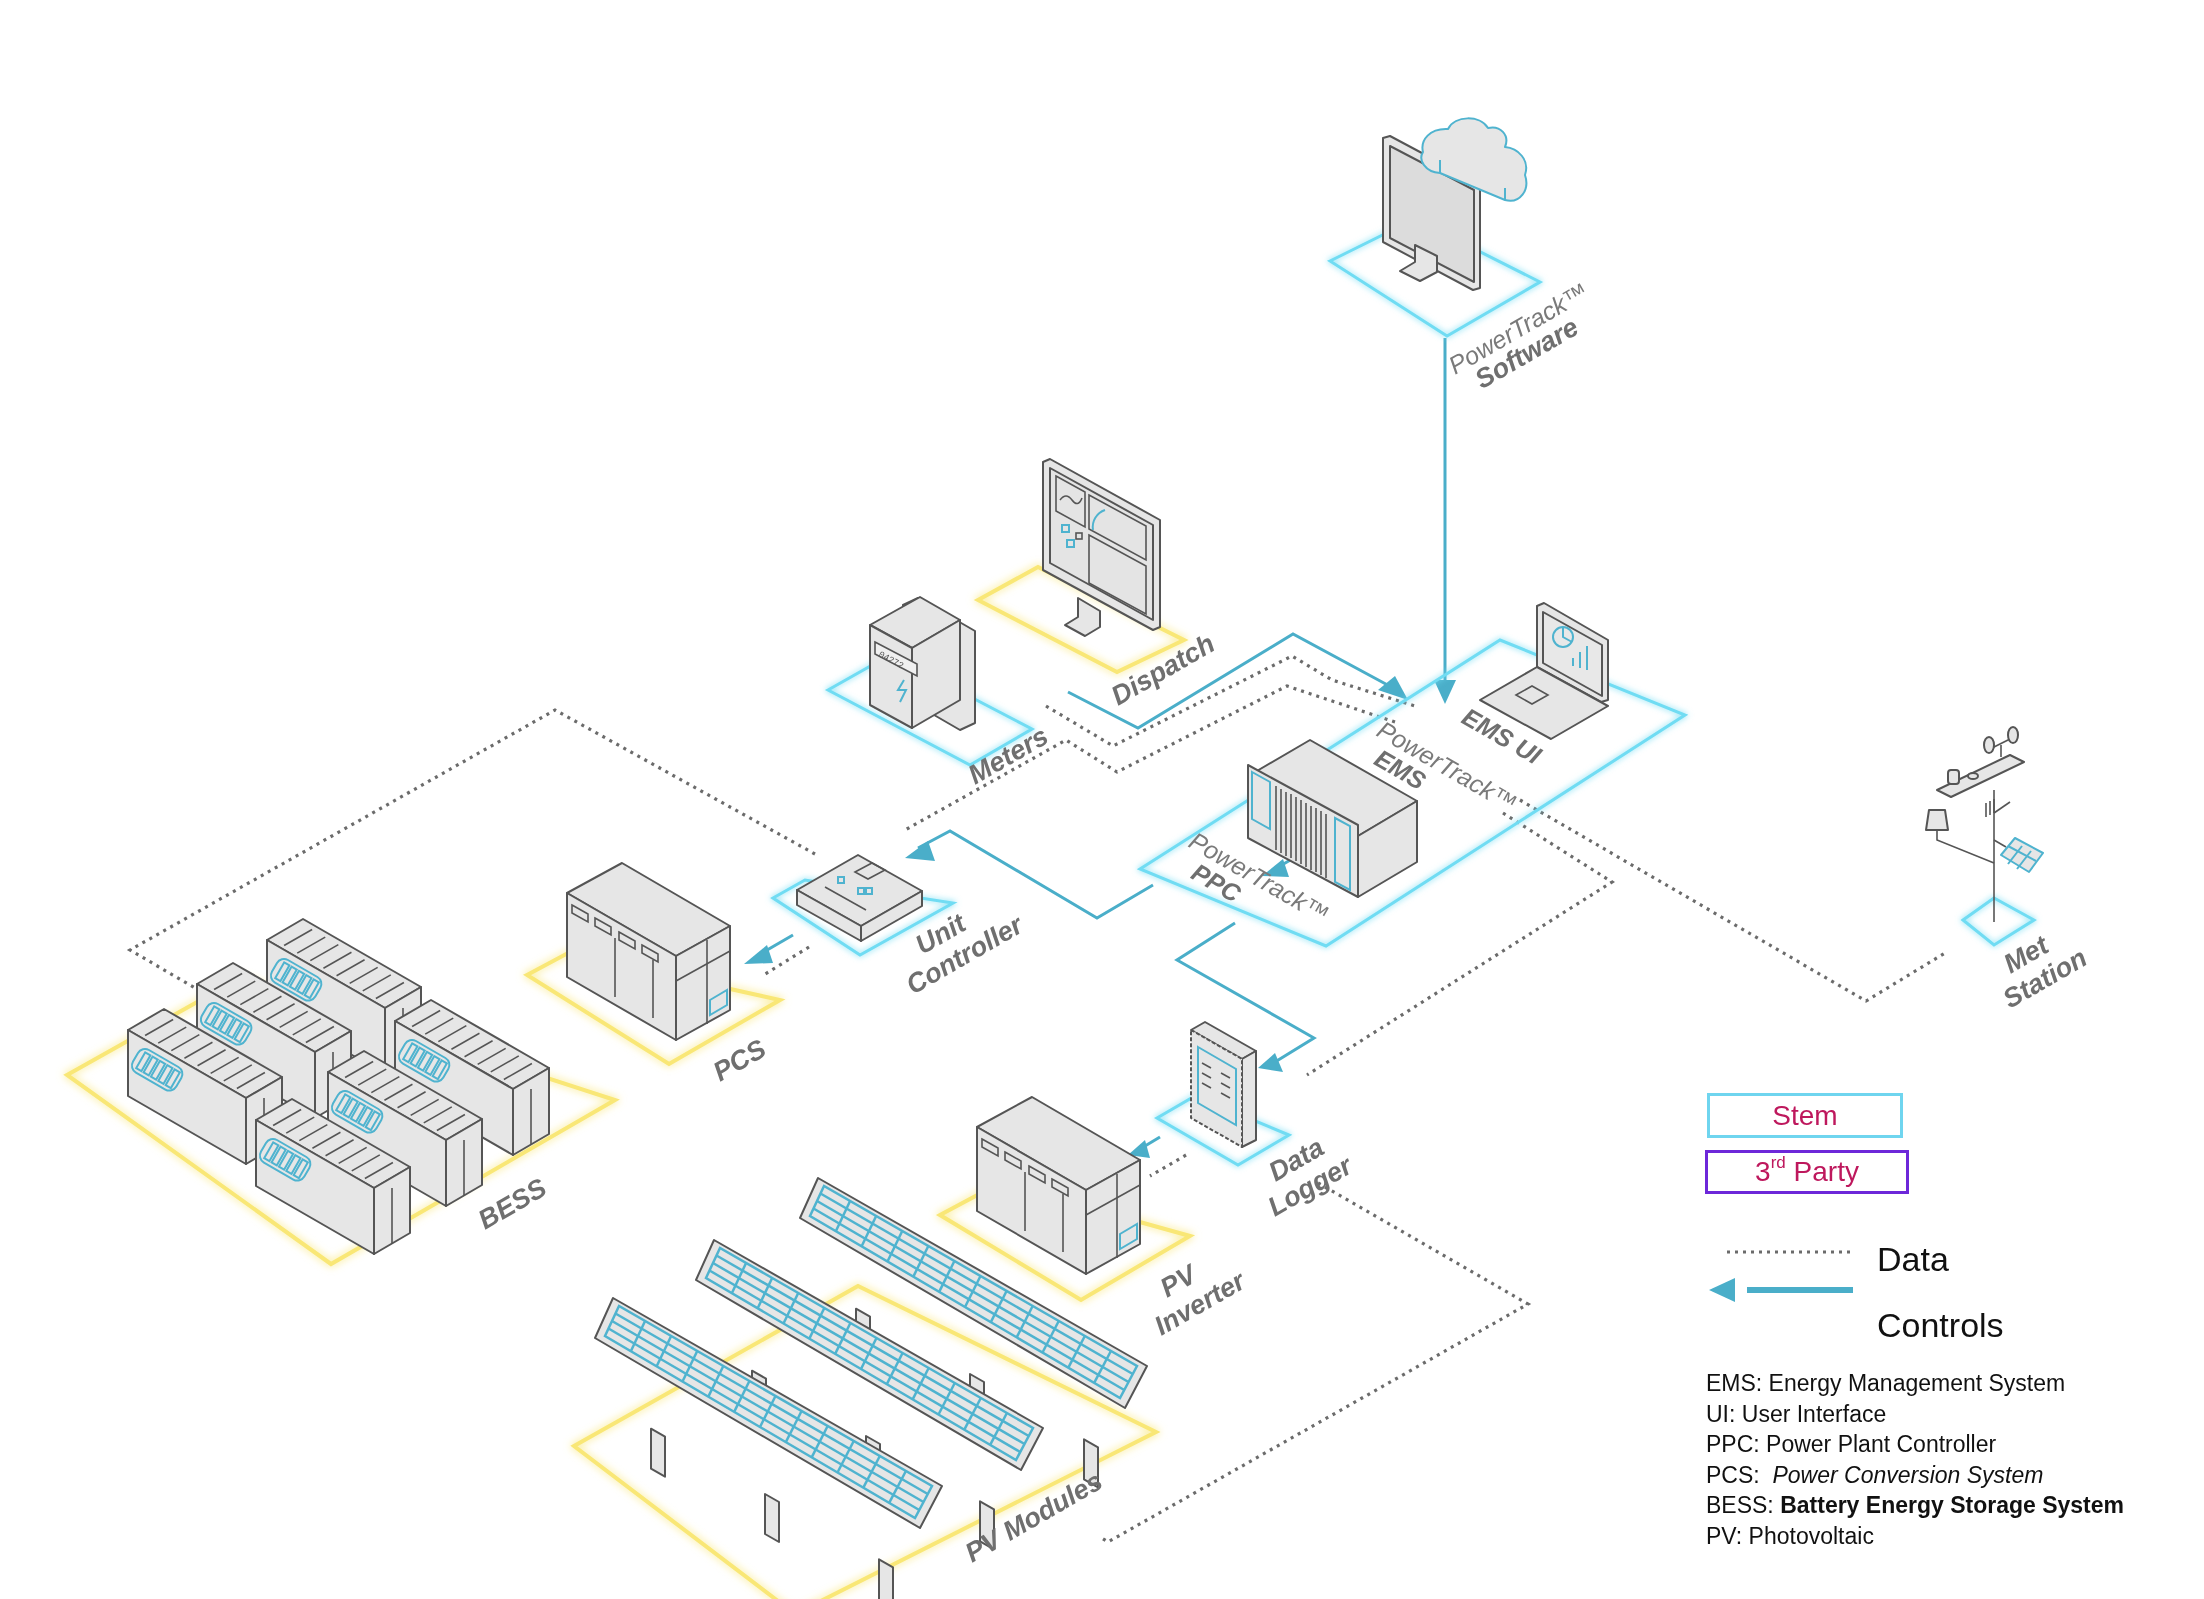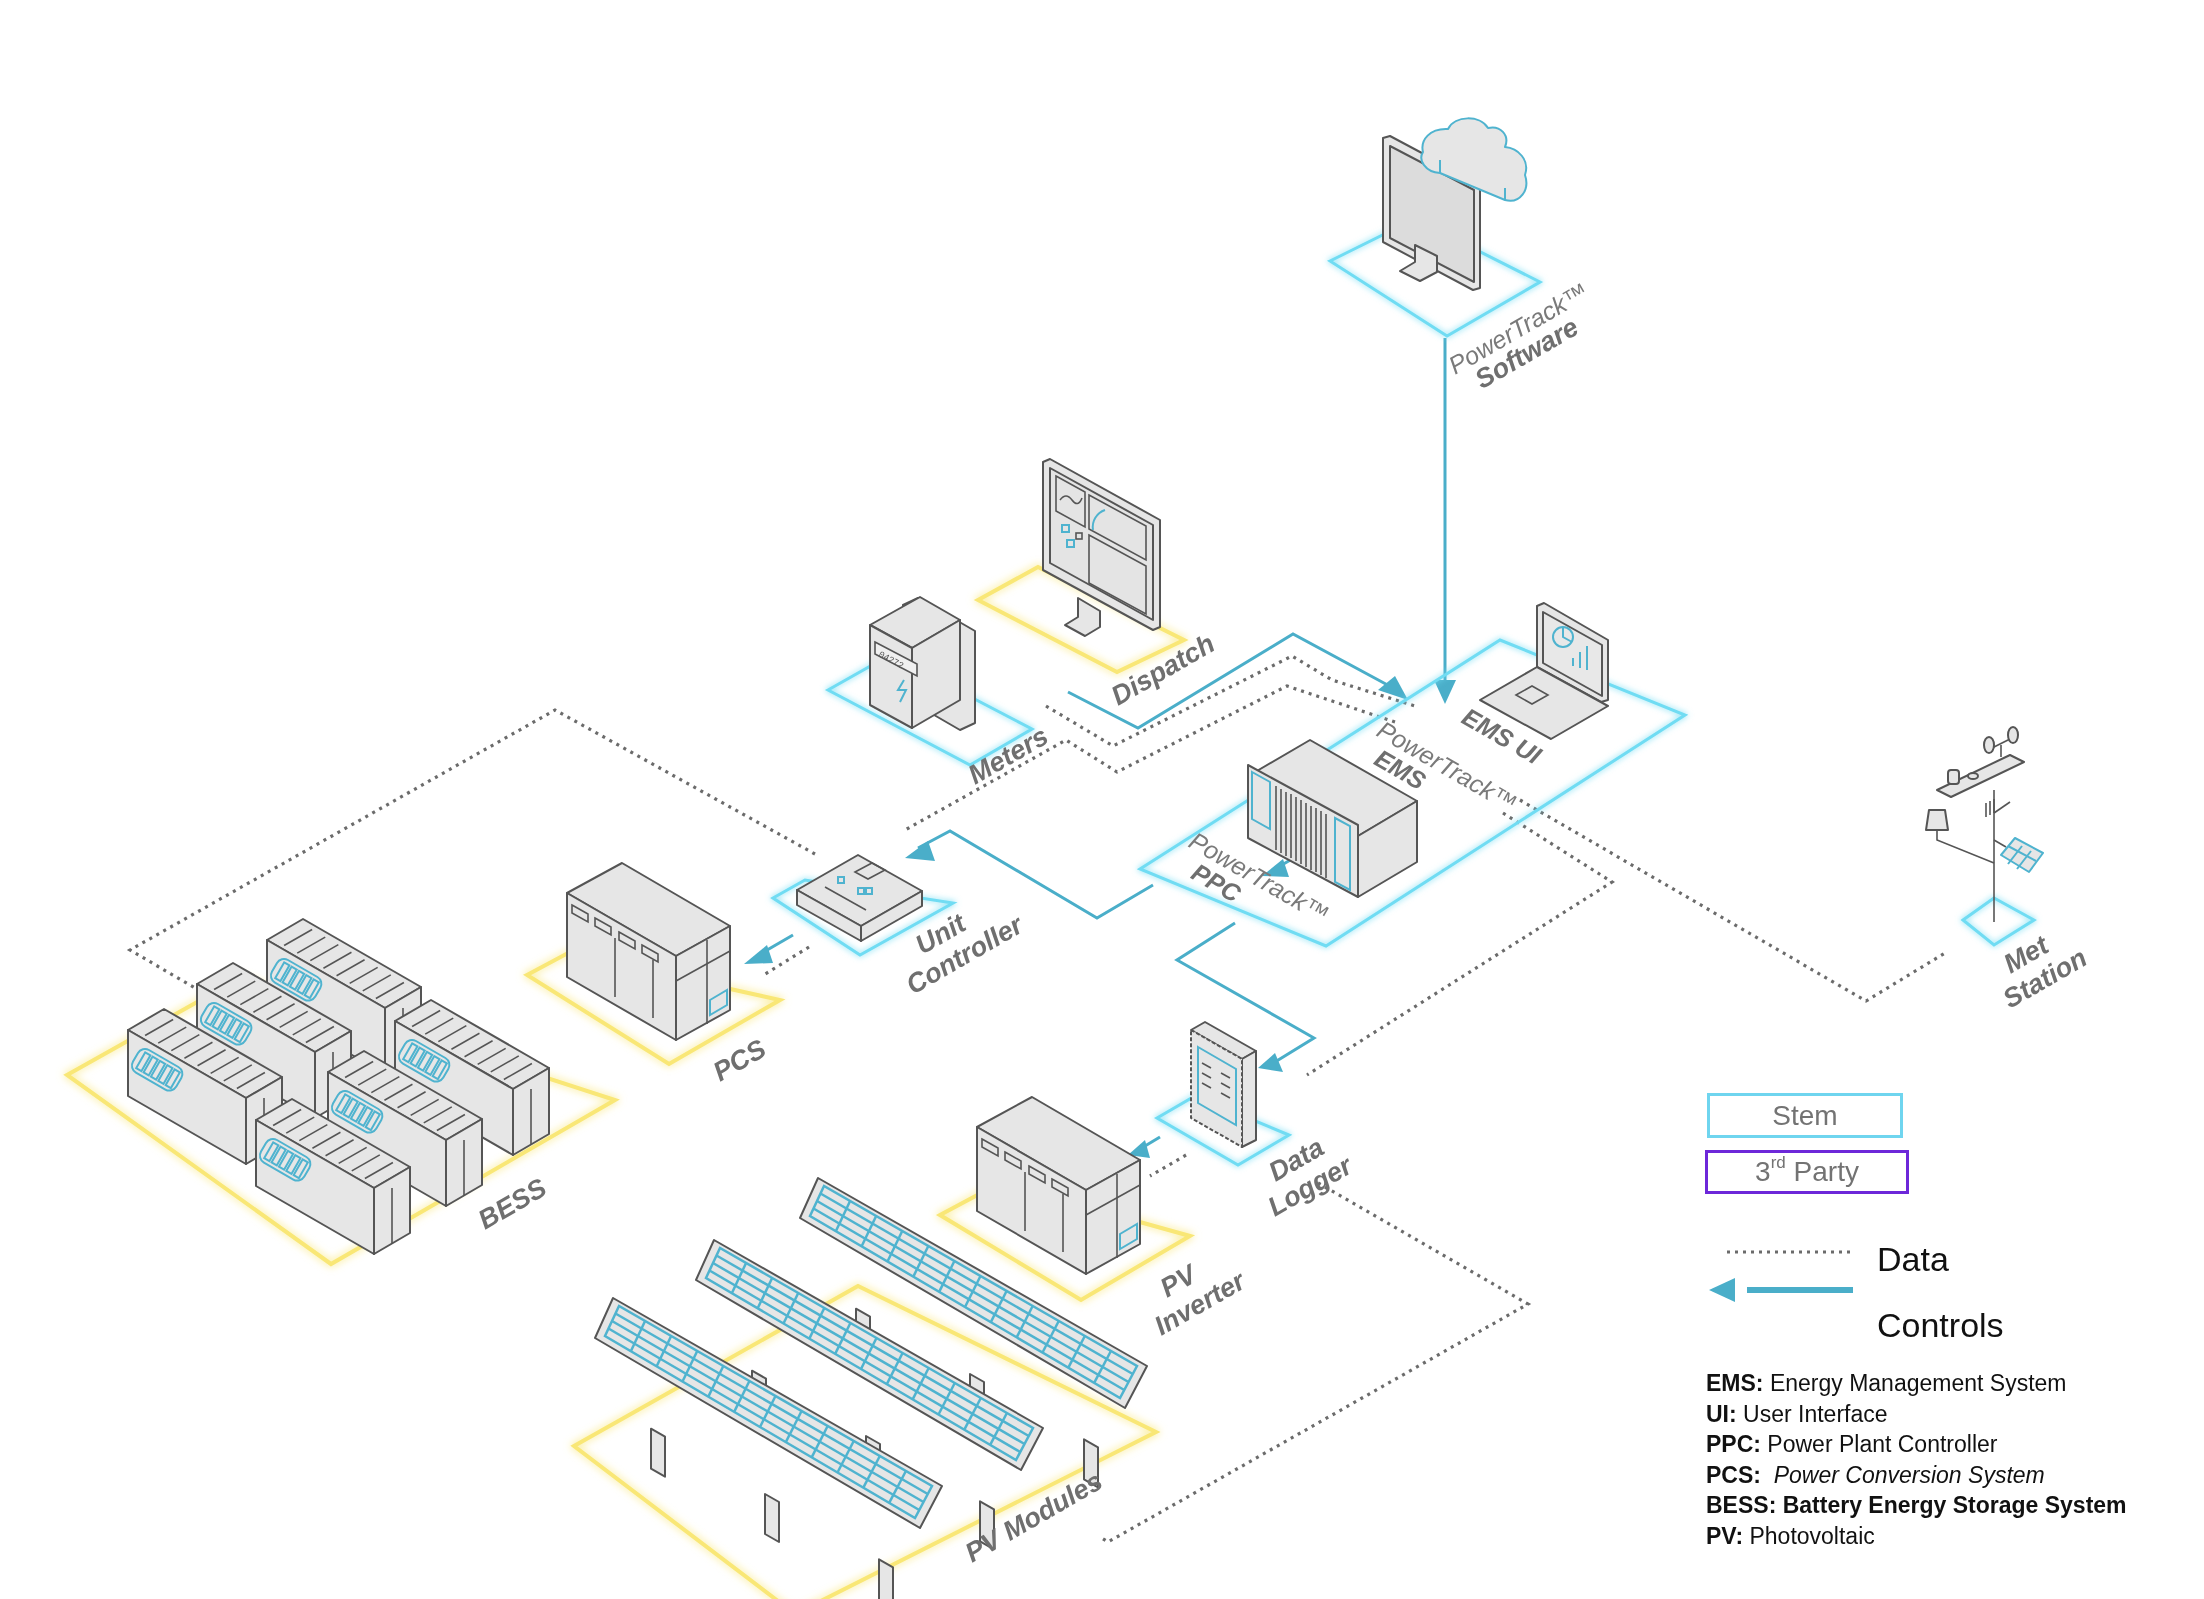--- a/index.html
+++ b/index.html
@@ -10,29 +10,29 @@
   .lbl-bold { font-family: "Liberation Sans", sans-serif; fill: #6f6f6f; font-style: italic; font-weight: bold; font-size: 25px; }
   .dev { fill: #e6e6e6; stroke: #555; stroke-width: 2; stroke-linejoin: round; }
   .detail { fill: none; stroke: #555; stroke-width: 1.6; }
   .accent { fill: none; stroke: #4fb3cf; stroke-width: 2; }
   .pad-stem { fill: none; stroke: #6fdcf3; stroke-width: 3; filter: url(#glowBlue); }
   .pad-3p { fill: none; stroke: #f9e776; stroke-width: 4; filter: url(#glowYellow); }
   .ctrl { fill: none; stroke: #4aaec9; stroke-width: 3; }
   .data { fill: none; stroke: #6b6b6b; stroke-width: 3.2; stroke-dasharray: 3 5; }
   .arrowhead { fill: #4aaec9; }
 
-  .legend-box { position: absolute; box-sizing: border-box; display: flex; align-items: center; justify-content: center; font-size: 28px; color: #737373; }
+  .legend-box { position: absolute; box-sizing: border-box; display: flex; align-items: center; justify-content: center; font-size: 28px; color: #be185d; }
   #legend-stem { left: 1707px; top: 1093px; width: 196px; height: 45px; border: 3px solid #6fd5ef; }
   #legend-3p { left: 1705px; top: 1150px; width: 204px; height: 44px; border: 3px solid #6d28d9; }
   #legend-3p sup { font-size: 17px; position: relative; top: -3px; }
   .legend-line-label { position: absolute; font-size: 34px; color: #111; }
   #legend-data-label { left: 1877px; top: 1240px; }
   #legend-controls-label { left: 1877px; top: 1280px; margin-top: 26px; }
   #abbrev { position: absolute; left: 1706px; top: 1368px; font-size: 23px; color: #111; line-height: 30.5px; }
-  #abbrev .row b { font-weight: bold; }
+  #abbrev .row b { font-weight: normal; }
 </style>
 </head>
 <body>
 
 <svg id="diagram" viewBox="0 0 2204 1599" xmlns="http://www.w3.org/2000/svg">
   <defs>
     <filter id="glowBlue" x="-20%" y="-20%" width="140%" height="140%">
       <feGaussianBlur in="SourceGraphic" stdDeviation="3" result="b"></feGaussianBlur>
       <feMerge>
           <feMergeNode in="b"></feMergeNode>

